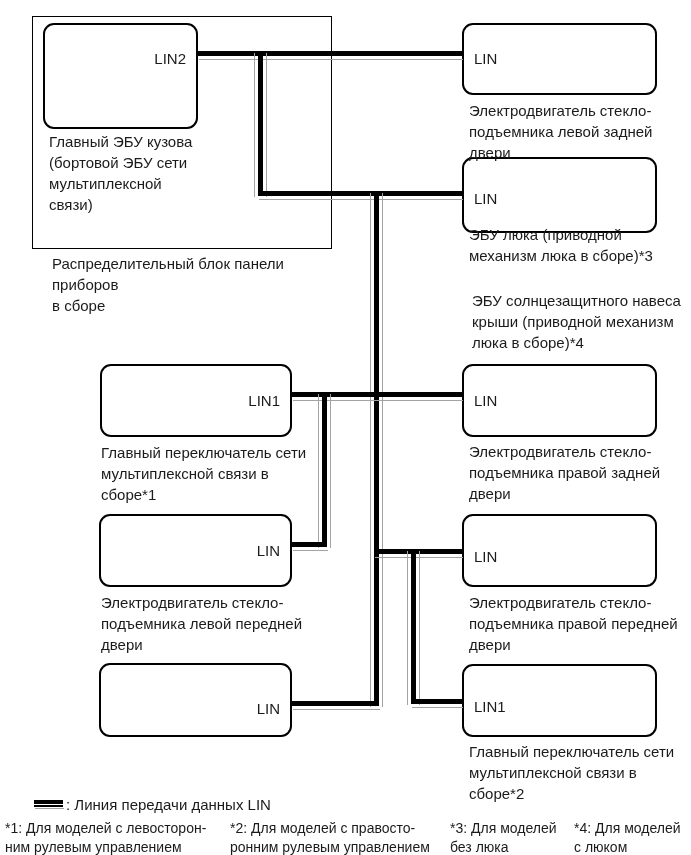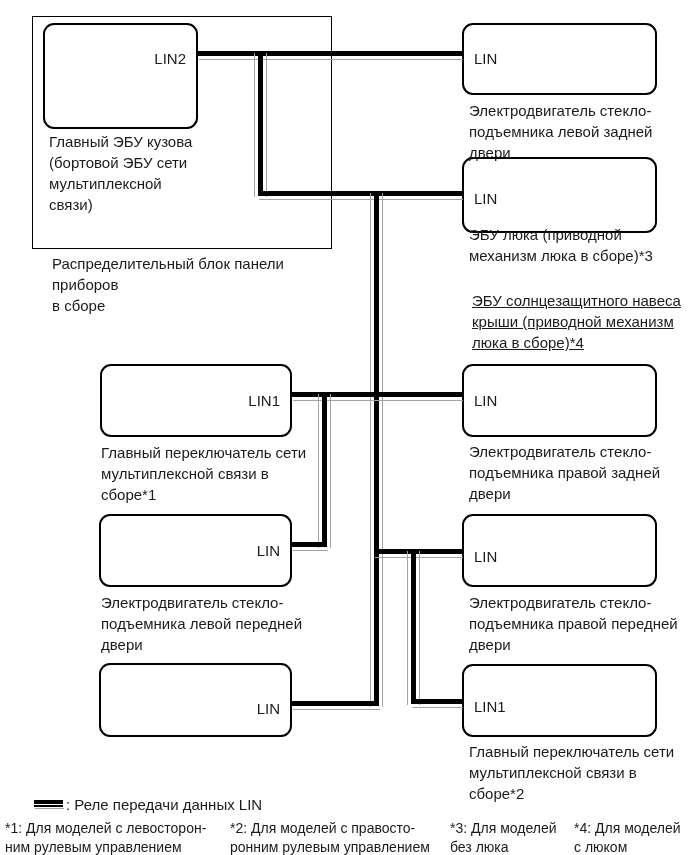--- a/index.html
+++ b/index.html
@@ -98,21 +98,21 @@
   <div class="caption" style="left:49px;top:131px;width:160px;">Главный ЭБУ кузова
 (бортовой ЭБУ сети
 мультиплексной связи)</div>
   <div class="caption" style="left:52px;top:253px;width:300px;">Распределительный блок панели приборов
 в сборе</div>
   <div class="caption" style="left:469px;top:100px;width:210px;">Электродвигатель стекло-
 подъемника левой задней
 двери</div>
   <div class="caption" style="left:469px;top:224px;width:210px;">ЭБУ люка (приводной
 механизм люка в сборе)*3</div>
-  <div class="caption" style="left:472px;top:290px;width:215px;text-decoration:underline;">ЭБУ солнцезащитного навеса
+  <div class="caption" style="left:472px;top:290px;width:215px;">ЭБУ солнцезащитного навеса
 крыши (приводной механизм
 люка в сборе)*4</div>
   <div class="caption" style="left:101px;top:442px;width:215px;">Главный переключатель сети
 мультиплексной связи в сборе*1</div>
   <div class="caption" style="left:469px;top:441px;width:215px;">Электродвигатель стекло-
 подъемника правой задней
 двери</div>
   <div class="caption" style="left:101px;top:592px;width:215px;">Электродвигатель стекло-
 подъемника левой передней
 двери</div>
@@ -133,21 +133,21 @@
   <div class="seg seg-v" style="left:411px;top:549px;height:155px;"></div>
   <div class="seg seg-h" style="left:411px;top:699px;width:51px;"></div>
   <div class="seg seg-h" style="left:292px;top:701px;width:87px;"></div>
 
   <div class="legend-row">
     <span class="legend-swatch">
       <span class="s1"></span>
         <span class="s2"></span>
         <span class="s3"></span>
     </span>
-    <span class="legend-label">: Реле передачи данных LIN</span>
+    <span class="legend-label">: Линия передачи данных LIN</span>
   </div>
 
   <div class="footnote" style="left:5px;width:225px;">*1: Для моделей с левосторон-
 ним рулевым управлением</div>
   <div class="footnote" style="left:230px;width:220px;">*2: Для моделей с правосто-
 ронним рулевым управлением</div>
   <div class="footnote" style="left:450px;width:130px;">*3: Для моделей
 без люка</div>
   <div class="footnote" style="left:574px;width:120px;">*4: Для моделей
 с люком</div>

